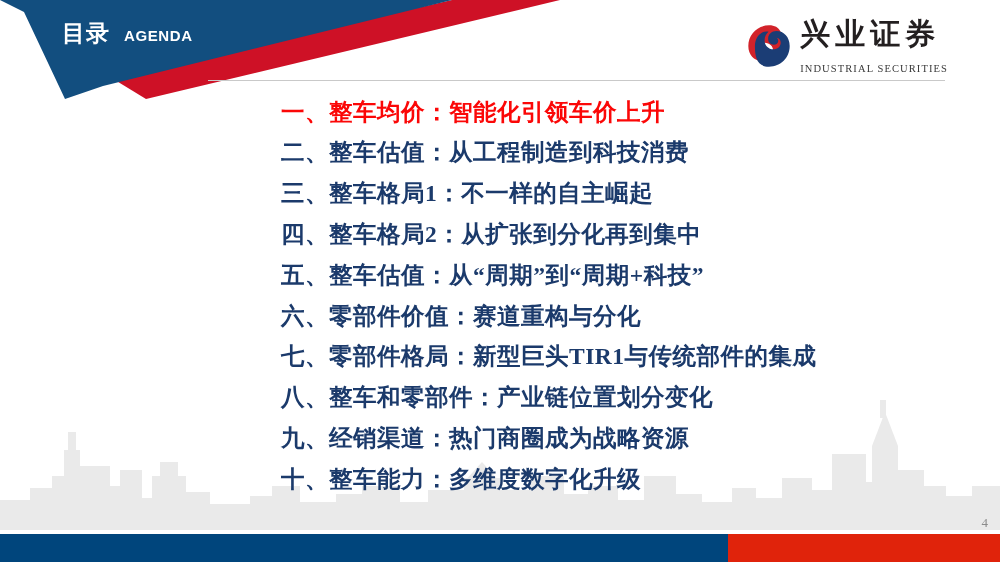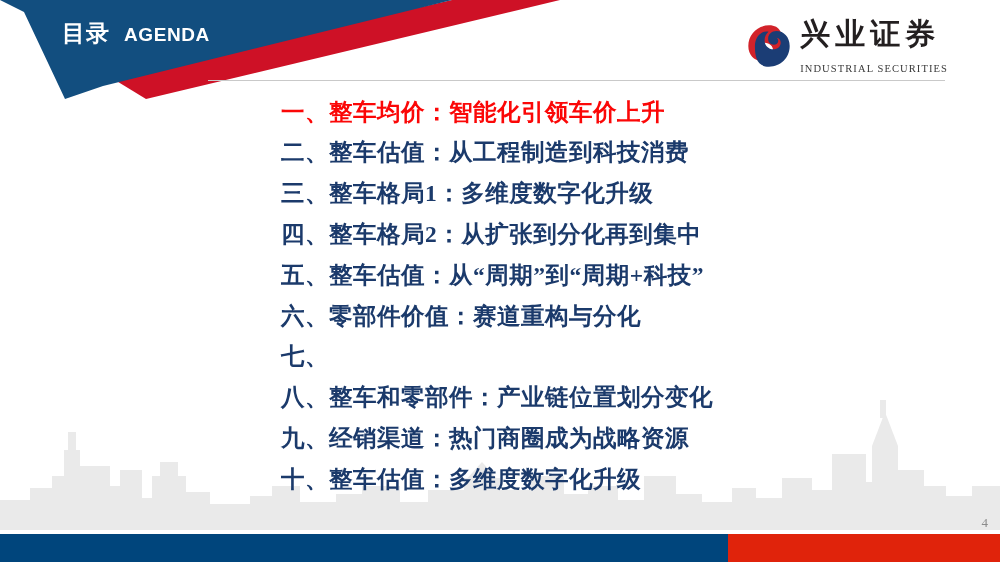--- a/index.html
+++ b/index.html
@@ -40,21 +40,21 @@
   .header-cn {
     color: #ffffff;
     font-size: 23px;
     font-weight: bold;
     letter-spacing: 1px;
     line-height: 1;
     white-space: nowrap;
   }
   .header-en {
     color: #ffffff;
-    font-size: 19px;
+    font-size: 15px;
     font-weight: bold;
     letter-spacing: 0.6px;
     line-height: 1;
     white-space: nowrap;
   }
 
   
   #logo {
     position: absolute;
     right: 52px;
@@ -256,48 +256,49 @@
     <div class="agenda-item highlight">
       <span>一、</span>
         <span>整车均价：智能化引领车价上升</span>
     </div>
     <div class="agenda-item">
       <span>二、</span>
         <span>整车估值：从工程制造到科技消费</span>
     </div>
     <div class="agenda-item">
       <span>三、</span>
-        <span>整车格局1：多维度数字化升级</span>
+        <span>整车格局1：不一样的自主崛起</span>
     </div>
     <div class="agenda-item">
       <span>四、</span>
         <span>整车格局2：从扩张到分化再到集中</span>
     </div>
     <div class="agenda-item">
       <span>五、</span>
         <span>整车估值：从“周期”到“周期+科技”</span>
     </div>
     <div class="agenda-item">
       <span>六、</span>
         <span>零部件价值：赛道重构与分化</span>
     </div>
     <div class="agenda-item">
       <span>七、</span>
+        <span>零部件格局：新型巨头TIR1与传统部件的集成</span>
     </div>
     <div class="agenda-item">
       <span>八、</span>
         <span>整车和零部件：产业链位置划分变化</span>
     </div>
     <div class="agenda-item">
       <span>九、</span>
         <span>经销渠道：热门商圈成为战略资源</span>
     </div>
     <div class="agenda-item">
       <span>十、</span>
-        <span>整车估值：多维度数字化升级</span>
+        <span>整车能力：多维度数字化升级</span>
     </div>
   </div>
 
   <div id="page-number">4</div>
 
   <div id="footer">
     <div id="footer-blue"></div>
     <div id="footer-red"></div>
   </div>
 

